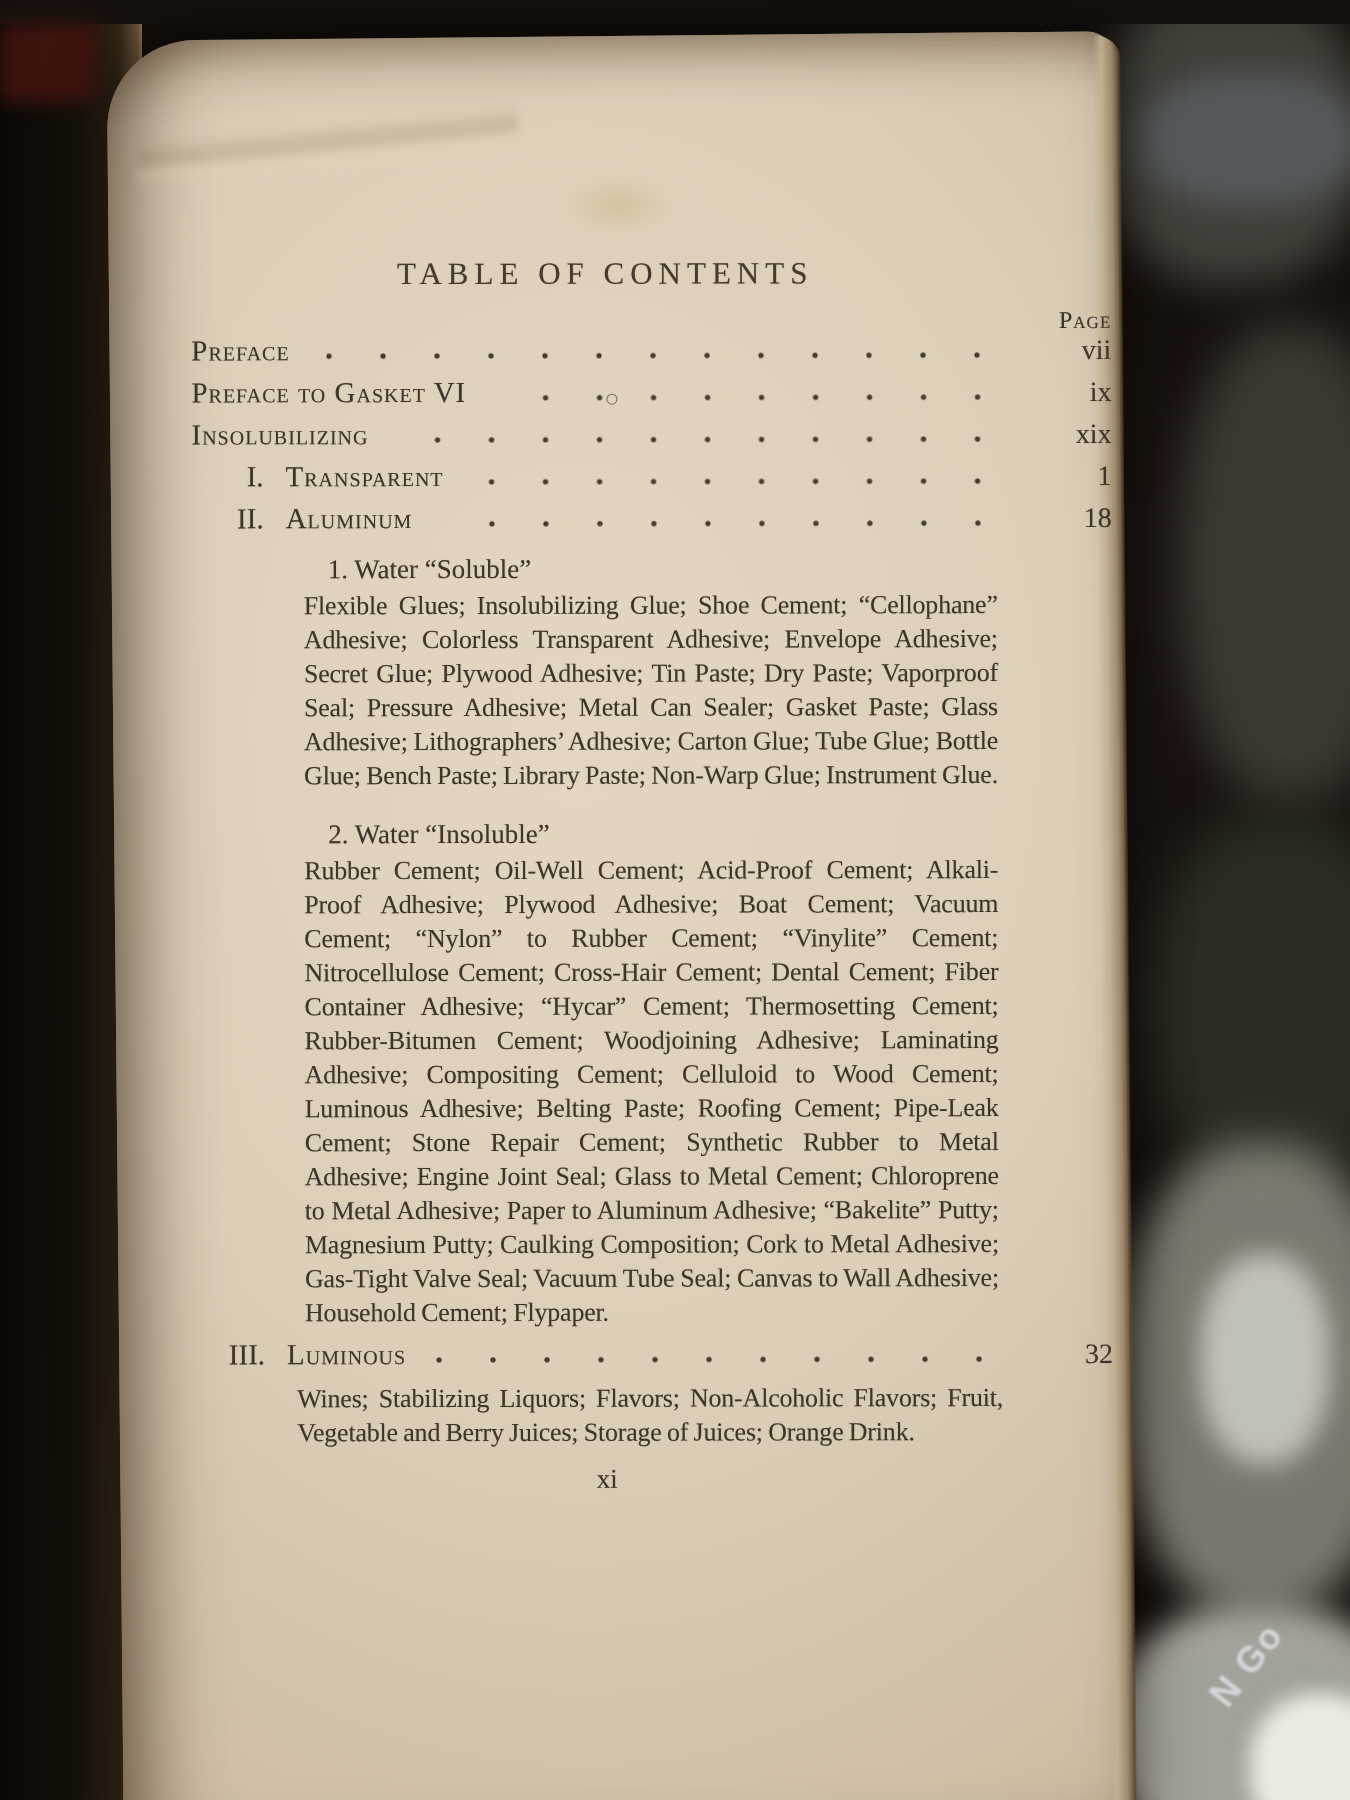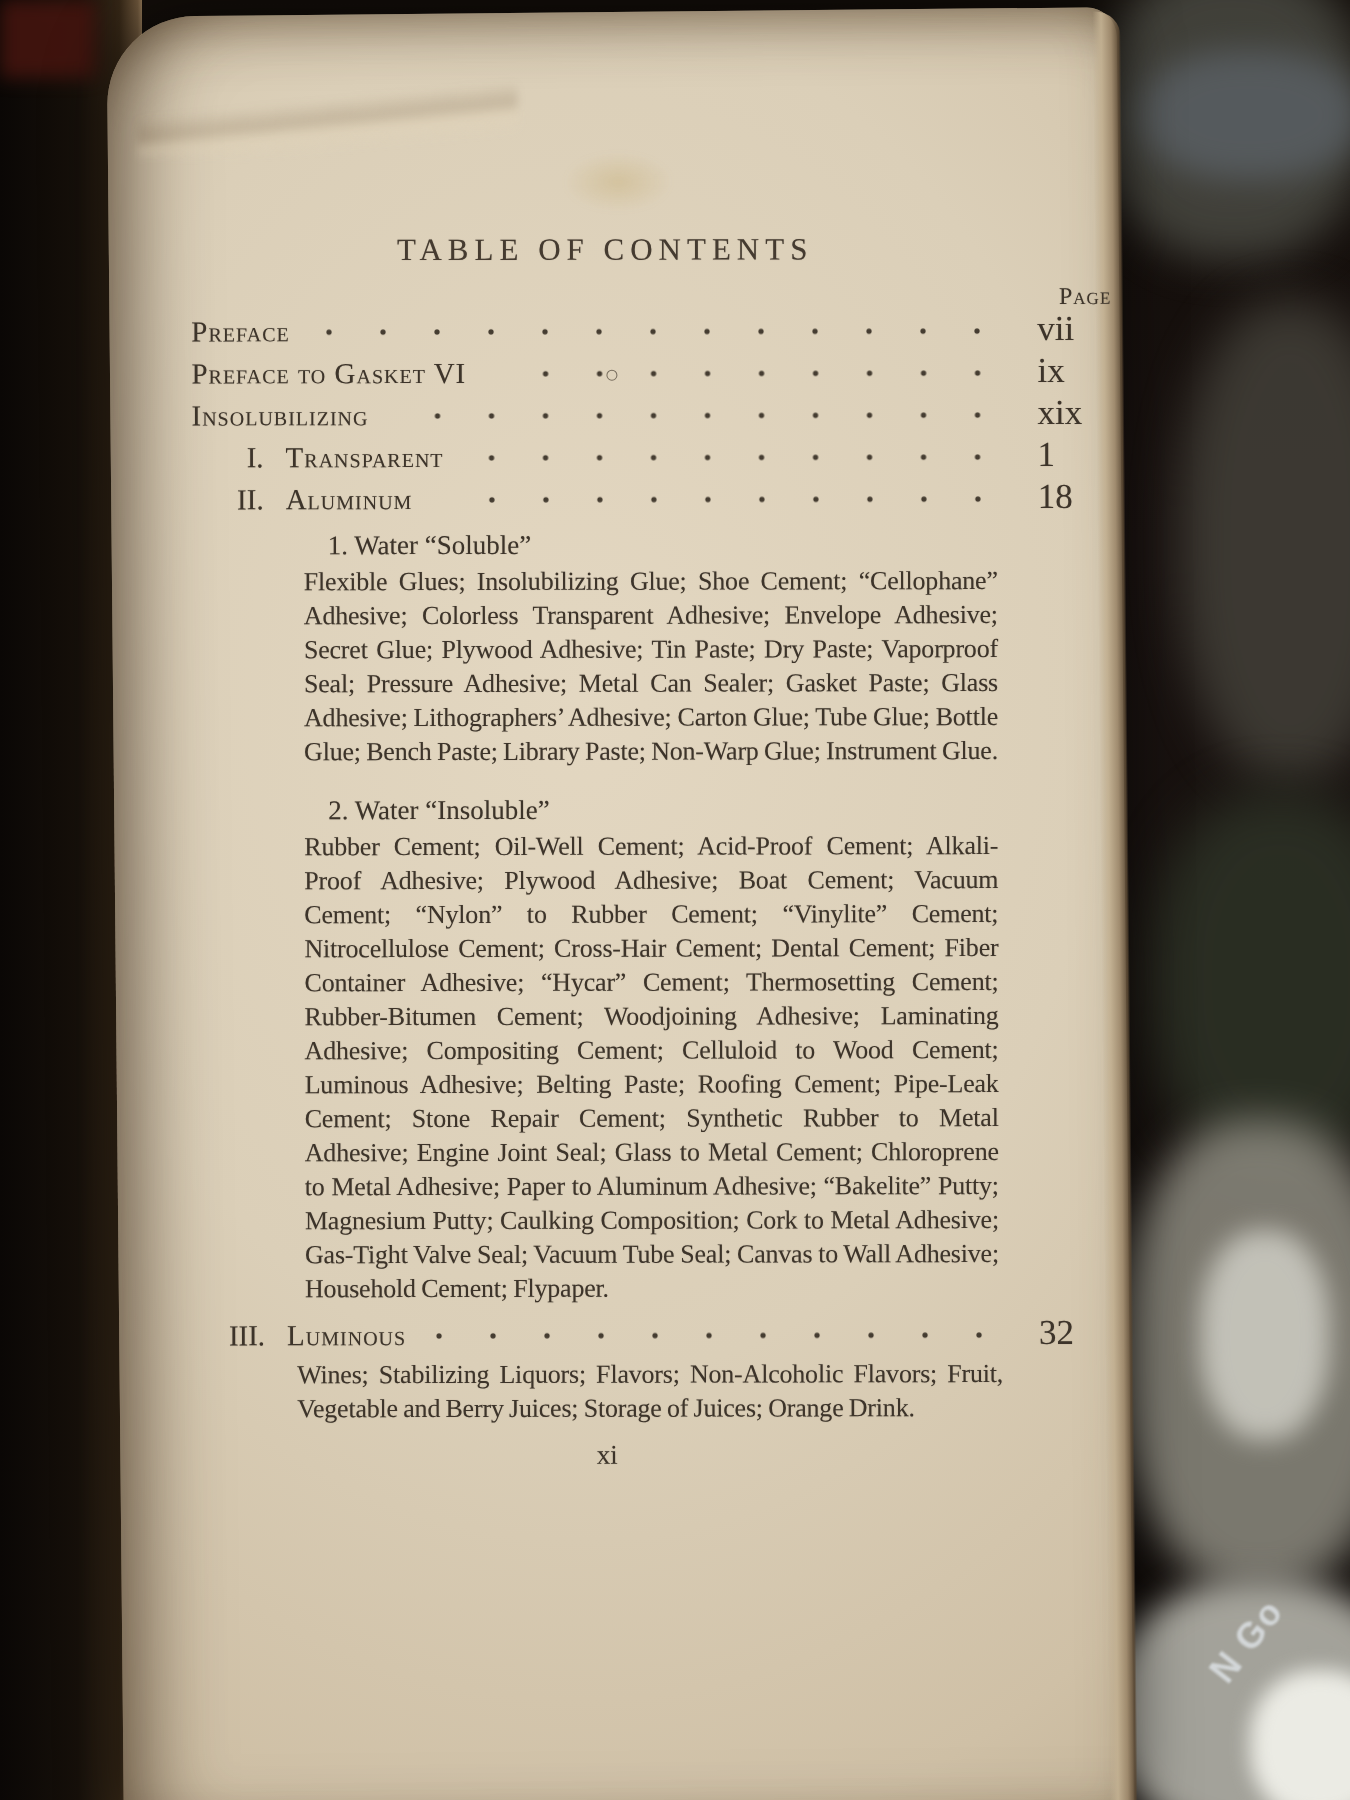--- a/index.html
+++ b/index.html
@@ -1,17 +1,17 @@
 <!DOCTYPE html>
 <html><head>
 <meta charset="utf-8">
 <style>
   html,body{margin:0;padding:0;width:1350px;height:1800px;overflow:hidden;background:#16100c;
             font-family:"Liberation Serif", serif;}
-  .photo{position:absolute;inset:0;}
+  .photo{position:absolute;inset:0;margin-top:24px;}
 
   
   .bg{position:absolute;inset:0;background:
       linear-gradient(180deg,#120d09 0%,#191210 30%,#15100d 70%,#0e0a08 100%);}
   .spine{position:absolute;left:0;top:0;width:142px;height:1800px;
       background:linear-gradient(90deg,#0a0705 0%,#16100a 55%,#342616 84%,#6a543a 97%,#8a7152 100%);}
   .spine-red{position:absolute;left:0;top:0;width:96px;height:78px;background:#47150f;
       filter:blur(9px);opacity:.85;}
   .plastic{position:absolute;left:1080px;top:0;width:270px;height:1800px;overflow:hidden;}
   .blob{position:absolute;border-radius:45%;}
@@ -52,21 +52,21 @@
   .title{width:828px;margin:0 auto 0 0;padding-top:220px;text-align:center;
       font-size:31px;letter-spacing:6px;color:#453b30;}
   .page-col{width:100%;text-align:right;font-variant:small-caps;font-size:24px;
       letter-spacing:1px;margin-top:16px;height:26px;line-height:26px;}
   .toc-row{display:flex;align-items:baseline;height:42px;font-size:29px;font-variant:small-caps;}
   .toc-row .numeral{font-variant:normal;width:72px;text-align:right;margin-right:22px;flex:none;}
   .toc-label{white-space:nowrap;letter-spacing:1px;flex:none;}
   .leader{flex:1;height:9px;margin:0 10px 0 30px;align-self:center;
       background-image:radial-gradient(circle at 4px 5px, rgba(52,44,34,.9) 2.1px, rgba(52,44,34,0) 3.2px);
       background-size:54px 9px;background-repeat:repeat-x;background-position:right center;}
-  .pagenum{width:74px;text-align:left;font-variant:normal;font-size:35px;flex:none;}
+  .pagenum{width:74px;text-align:right;font-variant:normal;font-size:28px;flex:none;}
   .subhead{margin:10px 0 0 136px;font-size:27px;}
   .subhead.s2{margin-top:26px;}
   .para{margin:4px 114px 0 112px;font-size:26px;line-height:34px;text-align:justify;
       letter-spacing:-0.2px;word-spacing:-1px;}
   .para.bev{margin:2px 110px 0 104px;}
   .row-beverages{margin-top:8px;}
   .folio{width:828px;text-align:center;font-size:27px;margin-top:14px;}
   .ring{position:absolute;left:415px;top:358px;width:9px;height:9px;border-radius:50%;
       border:1.6px solid rgba(60,50,40,.65);}
 </style>

